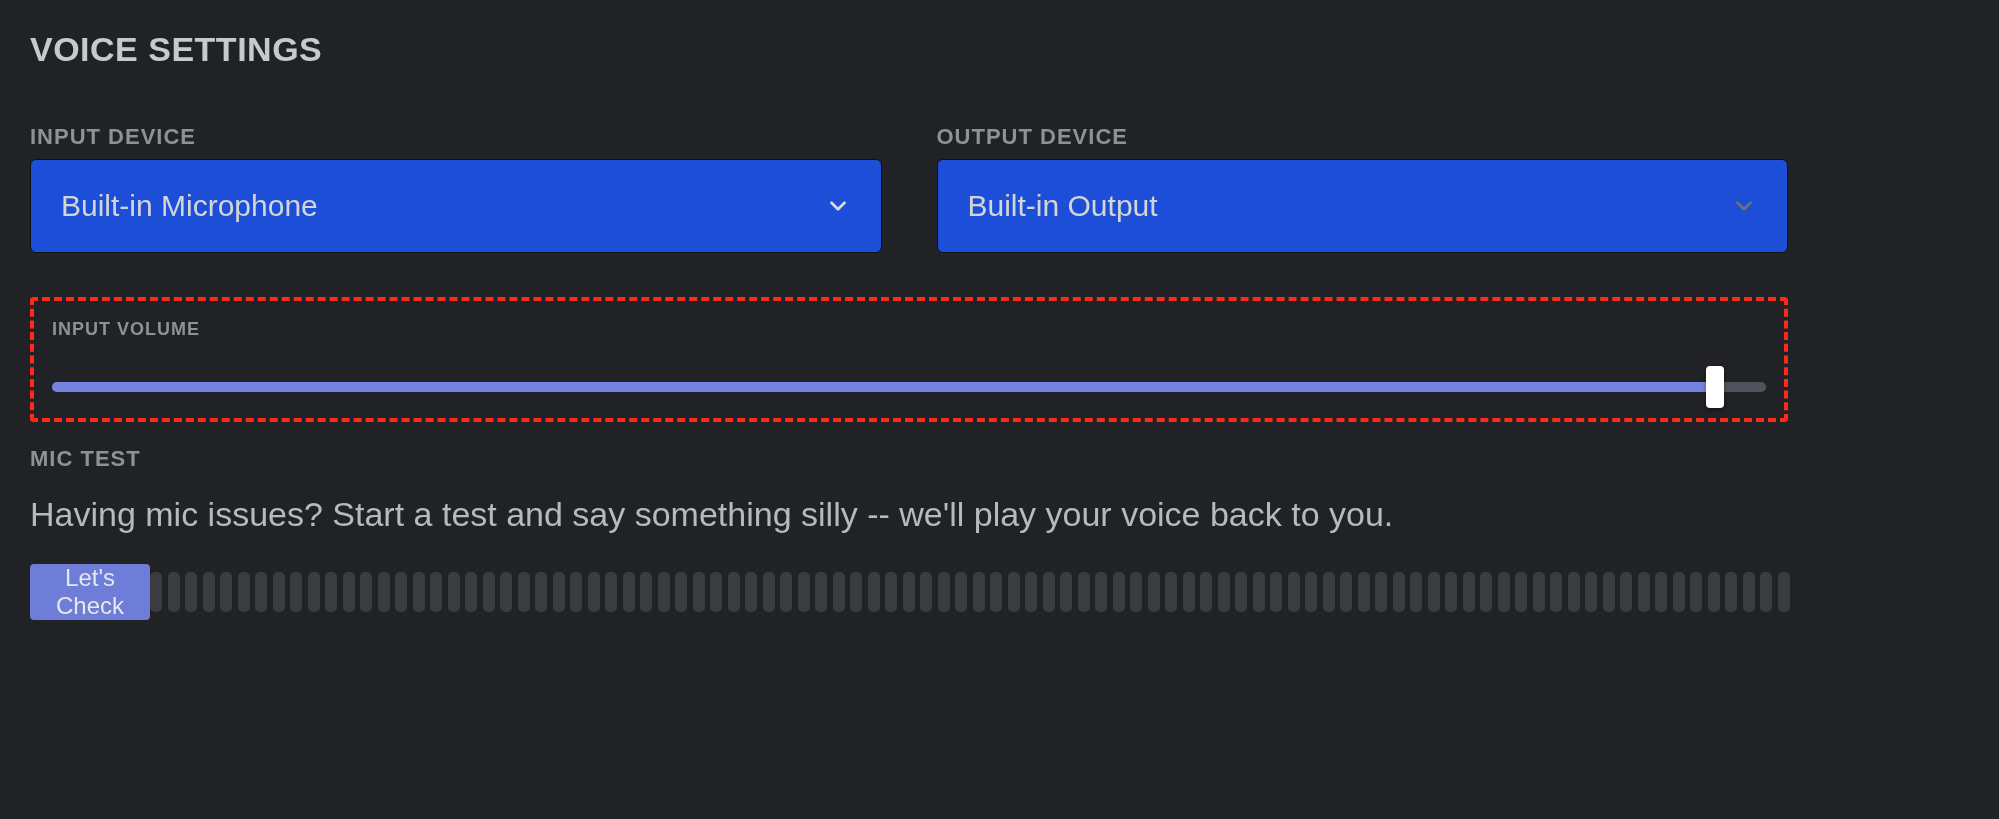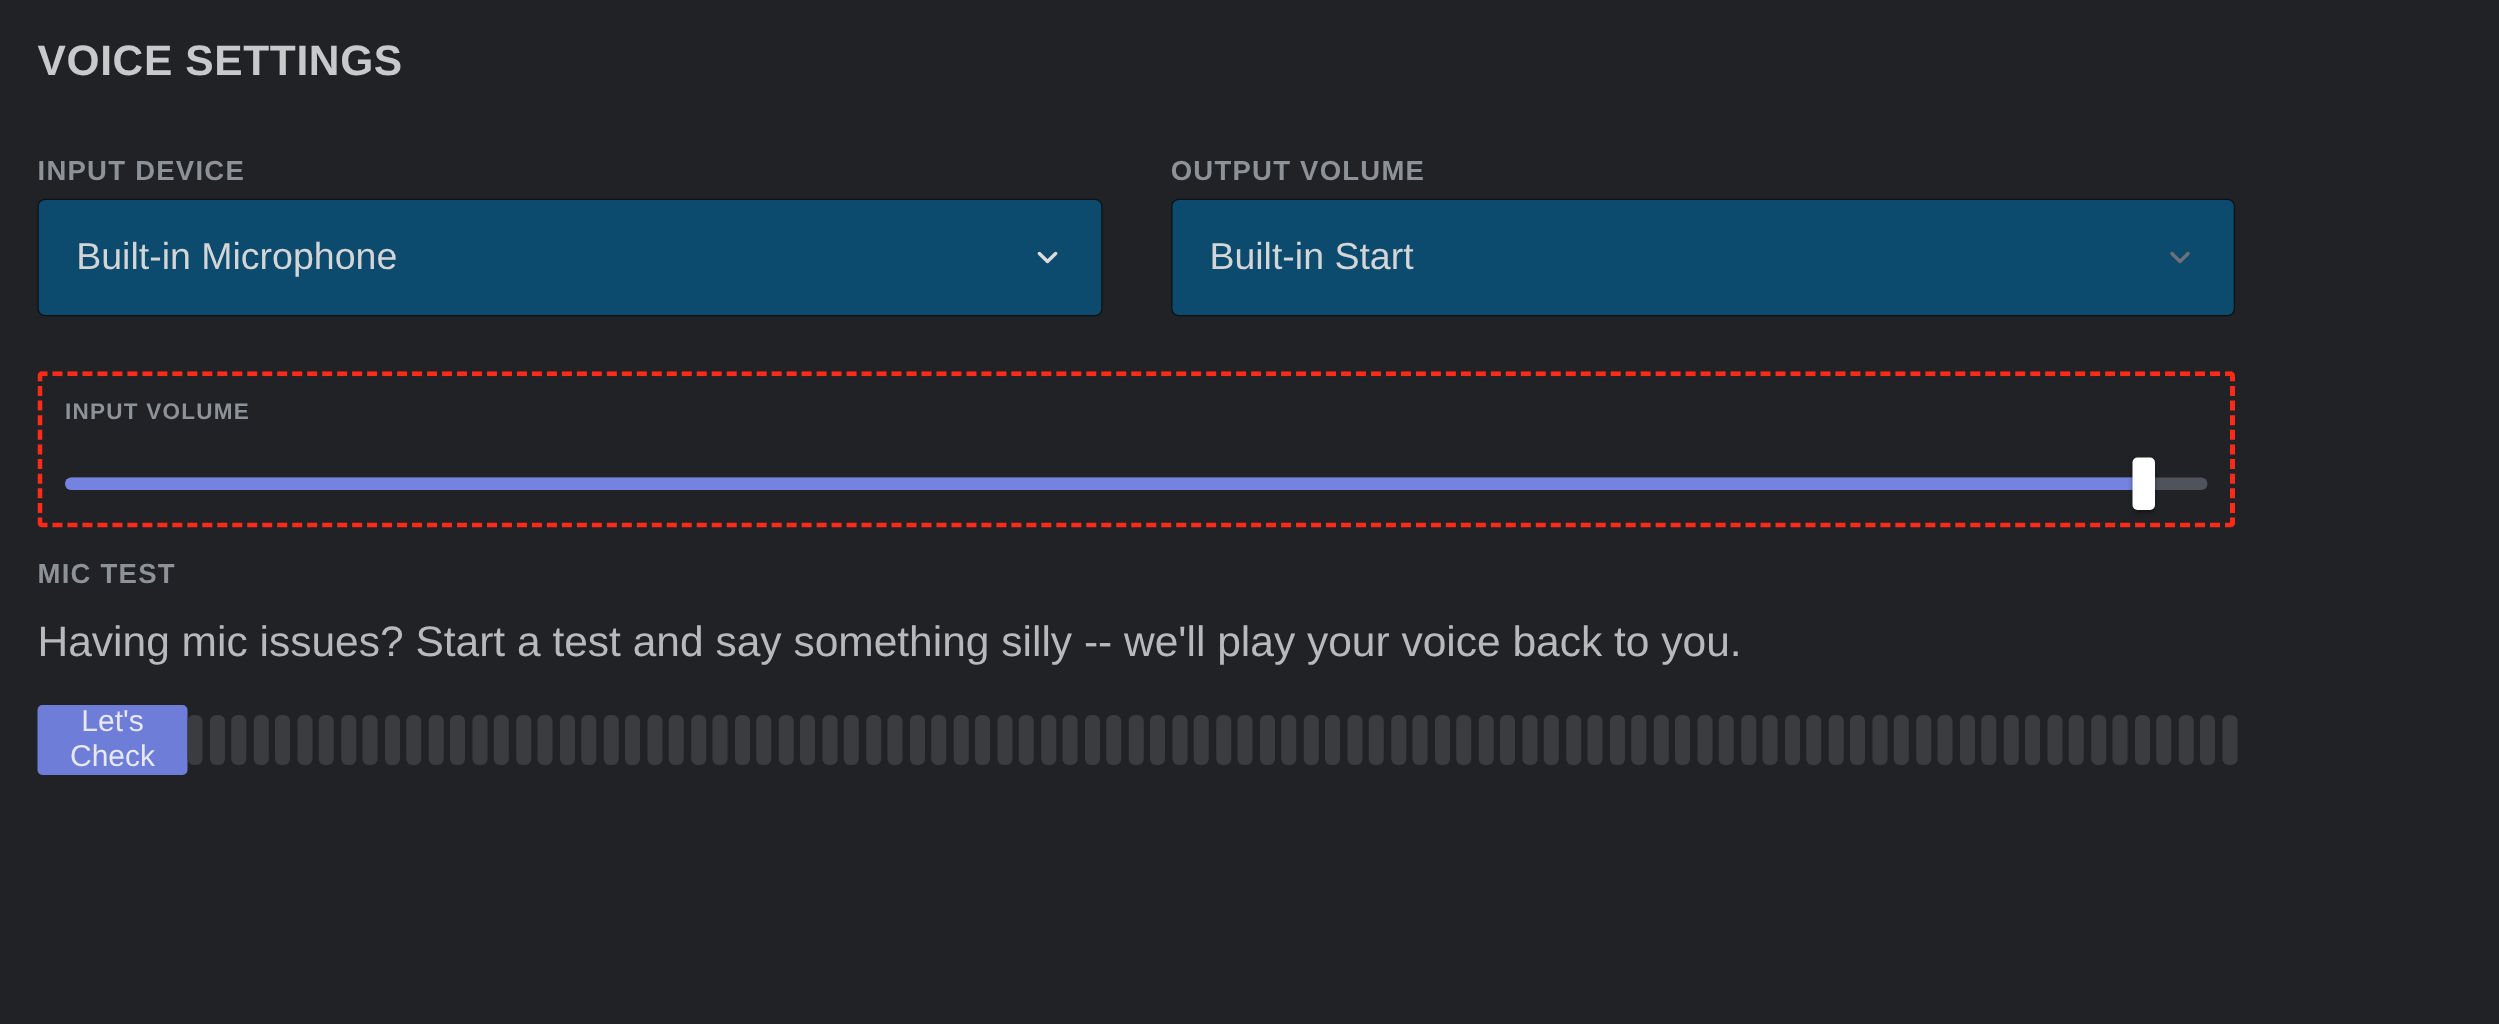--- a/index.html
+++ b/index.html
@@ -1,21 +1,21 @@
 <!DOCTYPE html>
 <html><head>
   <meta charset="utf-8">
   <style>
     html,body{margin:0;padding:0;background:#202225;font-family:-apple-system,BlinkMacSystemFont,"Segoe UI",Helvetica,Arial,sans-serif;color:#dcddde;}
     .page{width:1818px;height:819px;box-sizing:border-box;padding:30px 30px 0 30px;position:relative;border-radius:18px;}
     .section-title{color:#c7c9cb;font-size:34px;font-weight:700;letter-spacing:.5px;margin-bottom:55px;}
     .row{display:flex;gap:55px;box-sizing:border-box;position:relative;}
     .col{flex:1;display:flex;flex-direction:column;}
     .label{color:#8e9297;font-size:22px;font-weight:700;letter-spacing:1px;margin-bottom:9px;}
-    .select{display:flex;align-items:center;justify-content:space-between;background:#0c4a6e;border:1px solid #0f1012;border-radius:6px;height:92px;padding:0 30px;color:#d4d5d6;font-size:30px;font-weight:400;cursor:pointer;}
+    .select{display:flex;align-items:center;justify-content:space-between;background:#1d4ed8;border:1px solid #0f1012;border-radius:6px;height:92px;padding:0 30px;color:#d4d5d6;font-size:30px;font-weight:400;cursor:pointer;}
     .chevron{display:inline-flex;align-items:center;justify-content:center;}
     .chevron svg{width:26px;height:26px;stroke:#dcdcde;}
     .select.alt .chevron svg{stroke:#6e7177;}
     .highlight-box{border:4px dashed #ff2a17;border-radius:4px;padding:18px 18px 26px 18px;}
     .vol-row{display:flex;gap:55px;}
     .vol-col{flex:1;}
     .vol-label{color:#8e9297;font-size:18px;font-weight:700;letter-spacing:1px;margin-bottom:42px;}
     .slider{position:relative;height:10px;border-radius:5px;background:#4f545c;}
     .slider-fill{position:absolute;left:0;top:0;height:10px;border-radius:5px;background:#7583e0;}
     .slider-thumb{position:absolute;top:50%;width:18px;height:42px;background:#fff;border-radius:4px;transform:translate(-50%,-50%);box-shadow:0 2px 4px rgba(0,0,0,.4);}
@@ -38,23 +38,23 @@
       <div class="select">
         <span>Built-in Microphone</span>
         <span class="chevron">
           <svg viewBox="0 0 24 24" fill="none" stroke-width="2.5" stroke-linecap="round" stroke-linejoin="round">
               <polyline points="6 9 12 15 18 9"></polyline>
             </svg>
         </span>
       </div>
     </div>
     <div class="col">
-      <div class="label">OUTPUT VOLUME</div>
+      <div class="label">OUTPUT DEVICE</div>
       <div class="select alt">
-        <span>Built-in Start</span>
+        <span>Built-in Output</span>
         <span class="chevron">
           <svg viewBox="0 0 24 24" fill="none" stroke-width="2.5" stroke-linecap="round" stroke-linejoin="round">
               <polyline points="6 9 12 15 18 9"></polyline>
             </svg>
         </span>
       </div>
     </div>
   </div>
 
   <div style="height:44px"></div>

